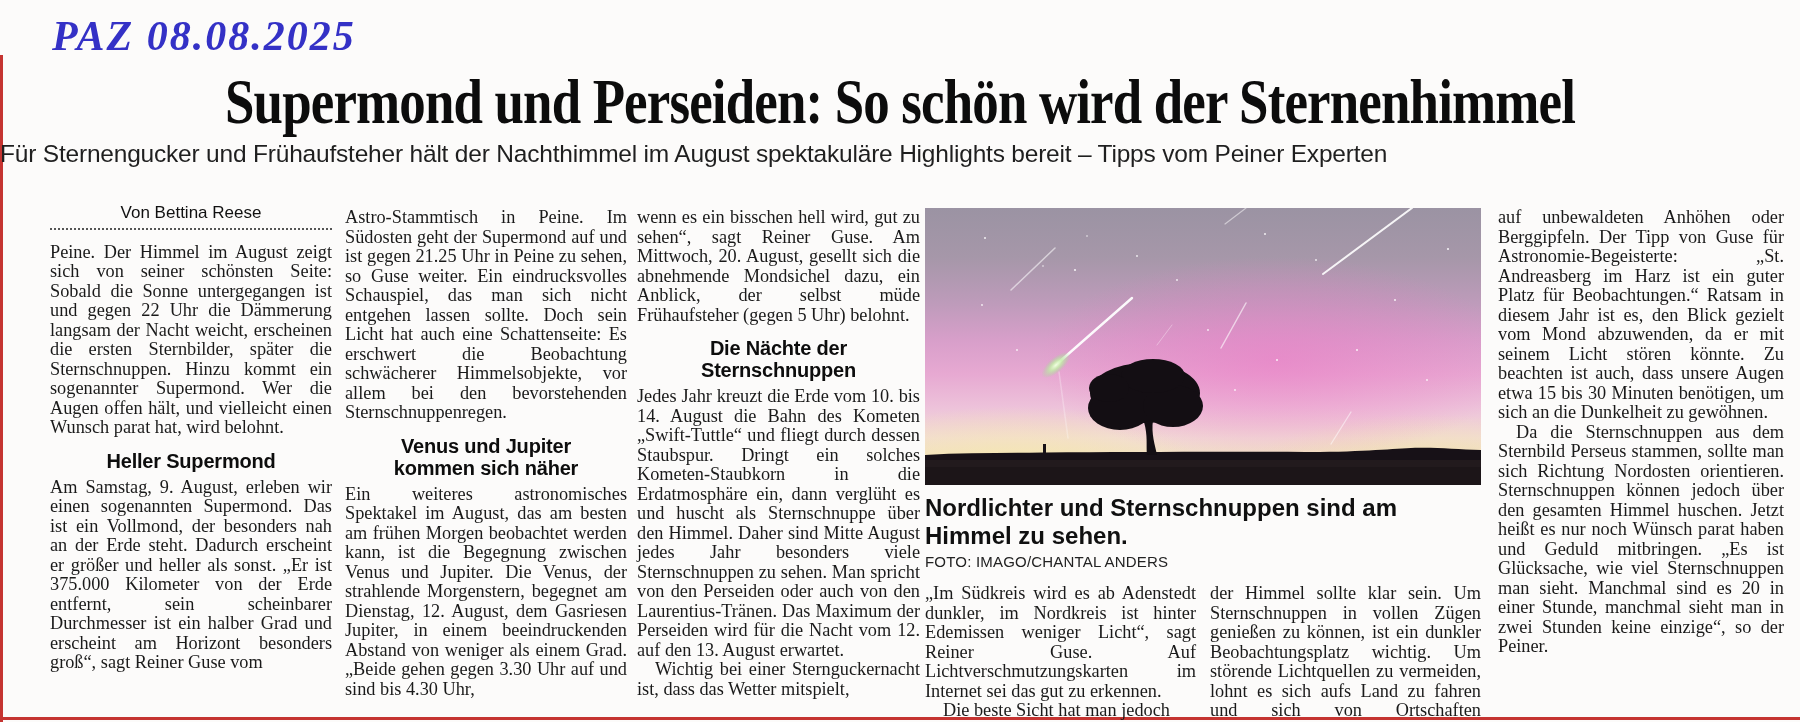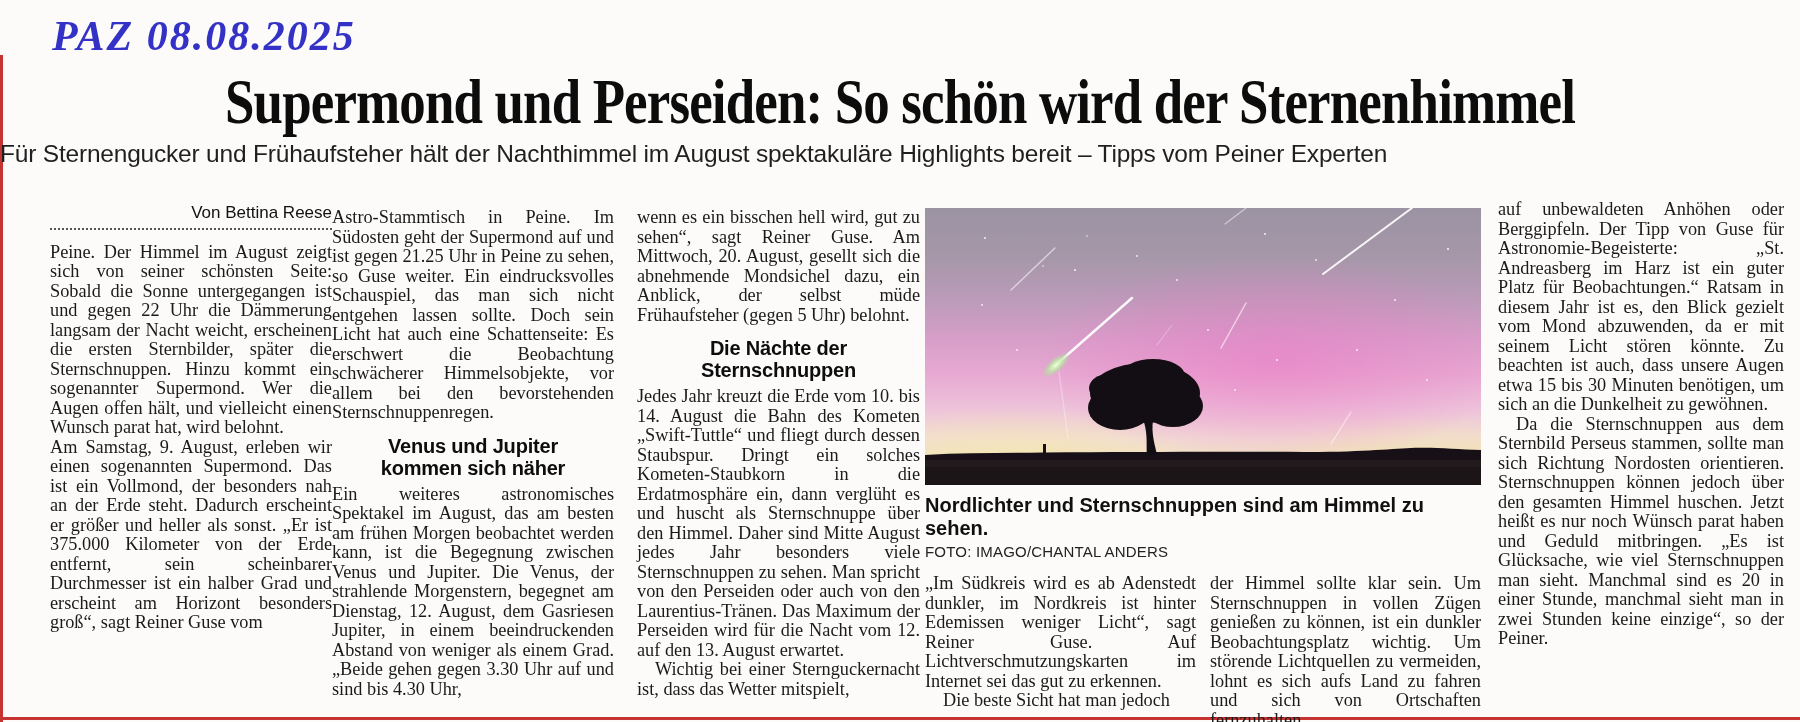--- a/index.html
+++ b/index.html
@@ -27,49 +27,49 @@
     position:absolute; left:0; right:0; top:140px;
     font-family:"Liberation Sans", sans-serif;
     font-size:24.5px; color:#1f1f1f; letter-spacing:-.2px;
   }
 
   .col{position:absolute; font-size:18.3px; line-height:19.5px; text-align:justify;}
   .col p{margin:0;}
   .col p + p{margin-top:0;}
   .byline{
     font-family:"Liberation Sans", sans-serif; font-size:17px; color:#111;
-    text-align:right; padding-bottom:5px; border-bottom:2px dotted #555;
+    text-align:center; padding-bottom:5px; border-bottom:2px dotted #555;
     margin-bottom:13px;
   }
   .shead{
     font-family:"Liberation Sans", sans-serif; font-weight:700;
     font-size:20px; line-height:22px; color:#0d0d0d;
     margin:12px 0 6px 0; text-align:center; white-space:pre-line; letter-spacing:-.2px;
   }
   .lead{font-weight:400;}
   .indent{text-indent:18px;}
 
   .c1{left:50px;  top:203px; width:282px;}
-  .c2{left:332px; top:208px; width:282px;}
+  .c2{left:345px; top:208px; width:282px;}
   .c3{left:637px; top:208px; width:283px;}
   .mid{position:absolute; left:925px; top:208px; width:556px;}
-  .c6{left:1498px; top:200px; width:286px;}
+  .c6{left:1498px; top:208px; width:286px;}
 
   .photo{
     position:relative; width:556px; height:277px; overflow:hidden;
     background-image:
       radial-gradient(ellipse 55% 48% at 63% 55%, rgba(236,120,197,.55), rgba(236,120,197,.18) 55%, rgba(236,120,197,0) 78%),
       radial-gradient(ellipse 48% 34% at 16% 96%, rgba(246,232,170,.85), rgba(246,232,170,0) 72%),
       radial-gradient(ellipse 46% 30% at 90% 96%, rgba(242,226,168,.75), rgba(242,226,168,0) 72%),
       linear-gradient(180deg,#9b93a3 0%,#a697a9 18%,#bd9bba 34%,#d89fca 48%,#e7a9d2 60%,#edc2da 72%,#f2dcd6 83%,#f0e3bd 93%,#ece0ae 100%);
   }
   .photo svg{position:absolute; inset:0; display:block;}
   .caption{
     font-family:"Liberation Sans", sans-serif; font-weight:700;
-    font-size:20px; color:#101010; margin-top:9px; text-align:left;
+    font-size:24px; color:#101010; margin-top:9px; text-align:left;
   }
   .credit{
     font-family:"Liberation Sans", sans-serif; font-size:15px; color:#222;
     margin-top:3px; letter-spacing:.2px;
   }
   .cols45{display:flex; gap:14px; margin-top:14px;}
   .cols45 .subcol{width:271px; font-size:18.3px; line-height:19.5px; text-align:justify;}
   .cols45 p{margin:0;}
 </style>
 </head>
@@ -79,20 +79,21 @@
   <div class="rule-left"></div>
   <div class="rule-bottom"></div>
 
   <div class="masthead">PAZ 08.08.2025</div>
   <h1 class="headline">Supermond und Perseiden: So schön wird der Sternenhimmel</h1>
   <div class="subheadline">Für Sternengucker und Frühaufsteher hält der Nachthimmel im August spektakuläre Highlights bereit – Tipps vom Peiner Experten</div>
 
   <div class="col c1">
     <div class="byline">Von Bettina Reese</div>
     <p><span class="lead">Peine.</span> <span>Der Himmel im August zeigt sich von seiner schönsten Seite: Sobald die Sonne untergegangen ist und gegen 22 Uhr die Dämmerung langsam der Nacht weicht, erscheinen die ersten Sternbilder, später die Sternschnuppen. Hinzu kommt ein sogenannter Supermond. Wer die Augen offen hält, und vielleicht einen Wunsch parat hat, wird belohnt.</span></p>
+    <div class="shead">Heller Supermond</div>
     <p>Am Samstag, 9. August, erleben wir einen sogenannten Supermond. Das ist ein Vollmond, der besonders nah an der Erde steht. Dadurch erscheint er größer und heller als sonst. „Er ist 375.000 Kilometer von der Erde entfernt, sein scheinbarer Durchmesser ist ein halber Grad und erscheint am Horizont besonders groß“, sagt Reiner Guse vom</p>
   </div>
 
   <div class="col c2">
     <p>Astro-Stammtisch in Peine. Im Südosten geht der Supermond auf und ist gegen 21.25 Uhr in Peine zu sehen, so Guse weiter. Ein eindrucksvolles Schauspiel, das man sich nicht entgehen lassen sollte. Doch sein Licht hat auch eine Schattenseite: Es erschwert die Beobachtung schwächerer Himmelsobjekte, vor allem bei den bevorstehenden Sternschnuppenregen.</p>
     <div class="shead">Venus und Jupiter
 kommen sich näher</div>
     <p>Ein weiteres astronomisches Spektakel im August, das am besten am frühen Morgen beobachtet werden kann, ist die Begegnung zwischen Venus und Jupiter. Die Venus, der strahlende Morgenstern, begegnet am Dienstag, 12. August, dem Gasriesen Jupiter, in einem beeindruckenden Abstand von weniger als einem Grad. „Beide gehen gegen 3.30 Uhr auf und sind bis 4.30 Uhr,</p>
   </div>
 

